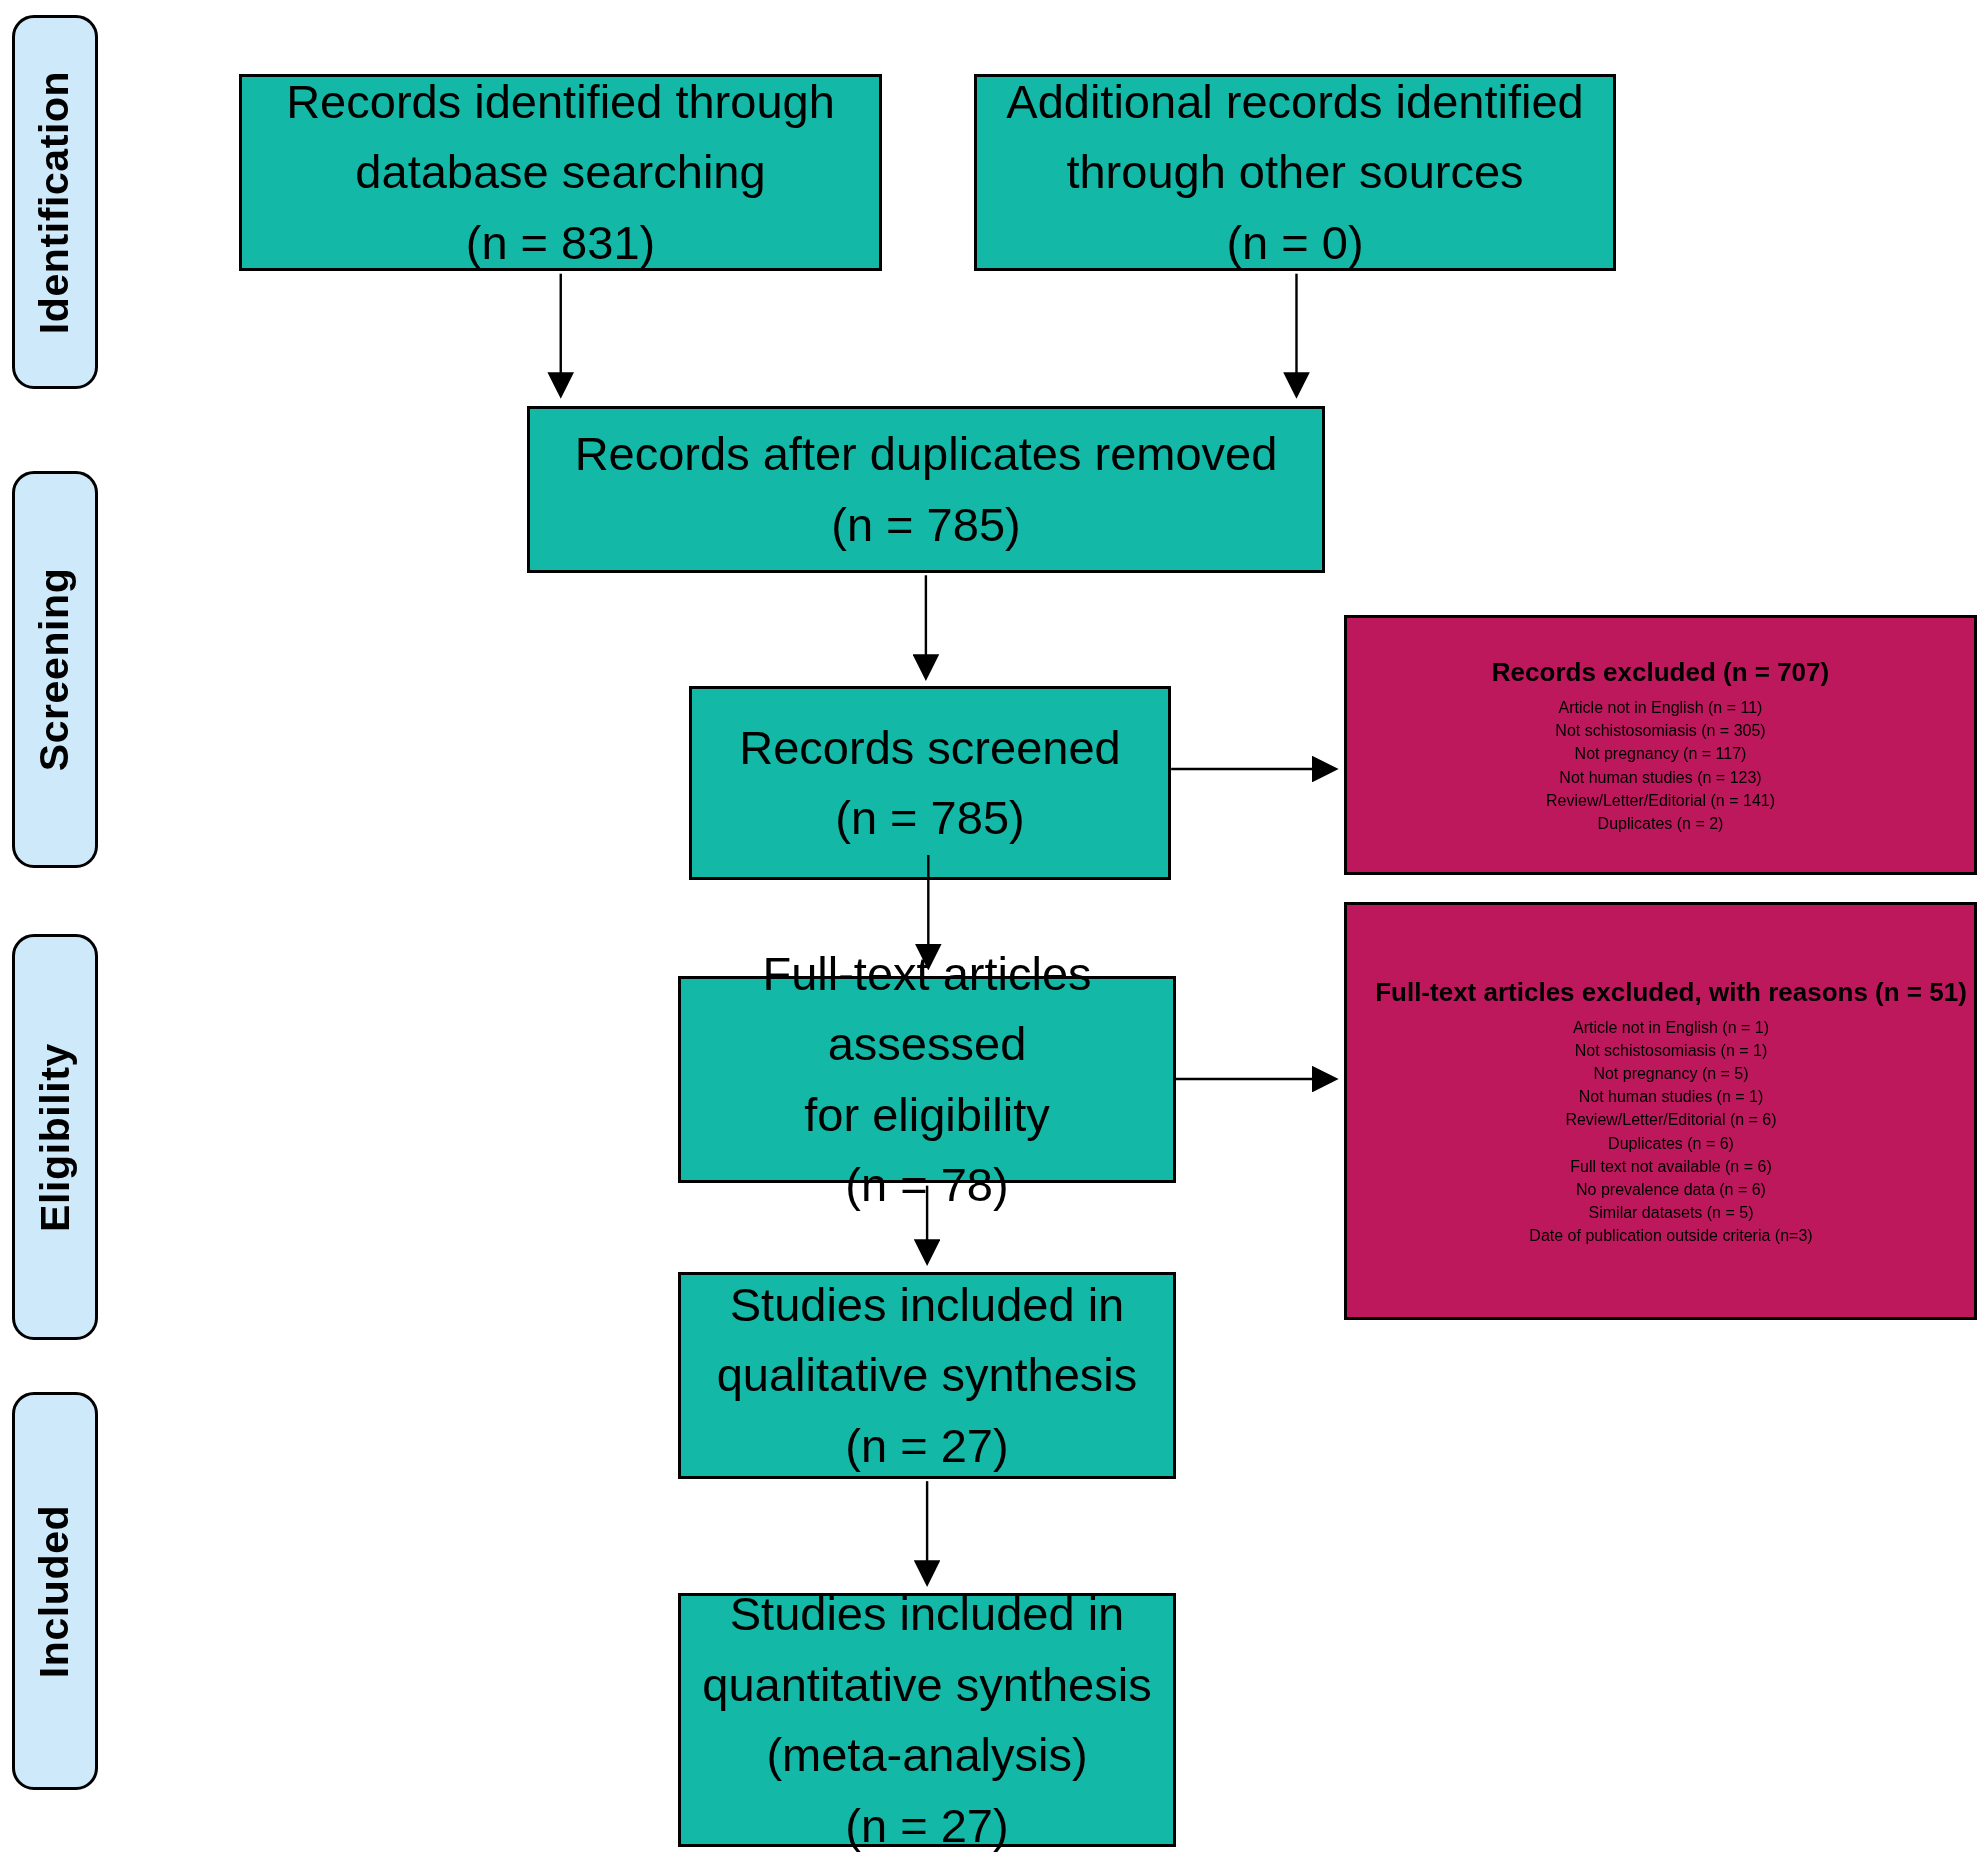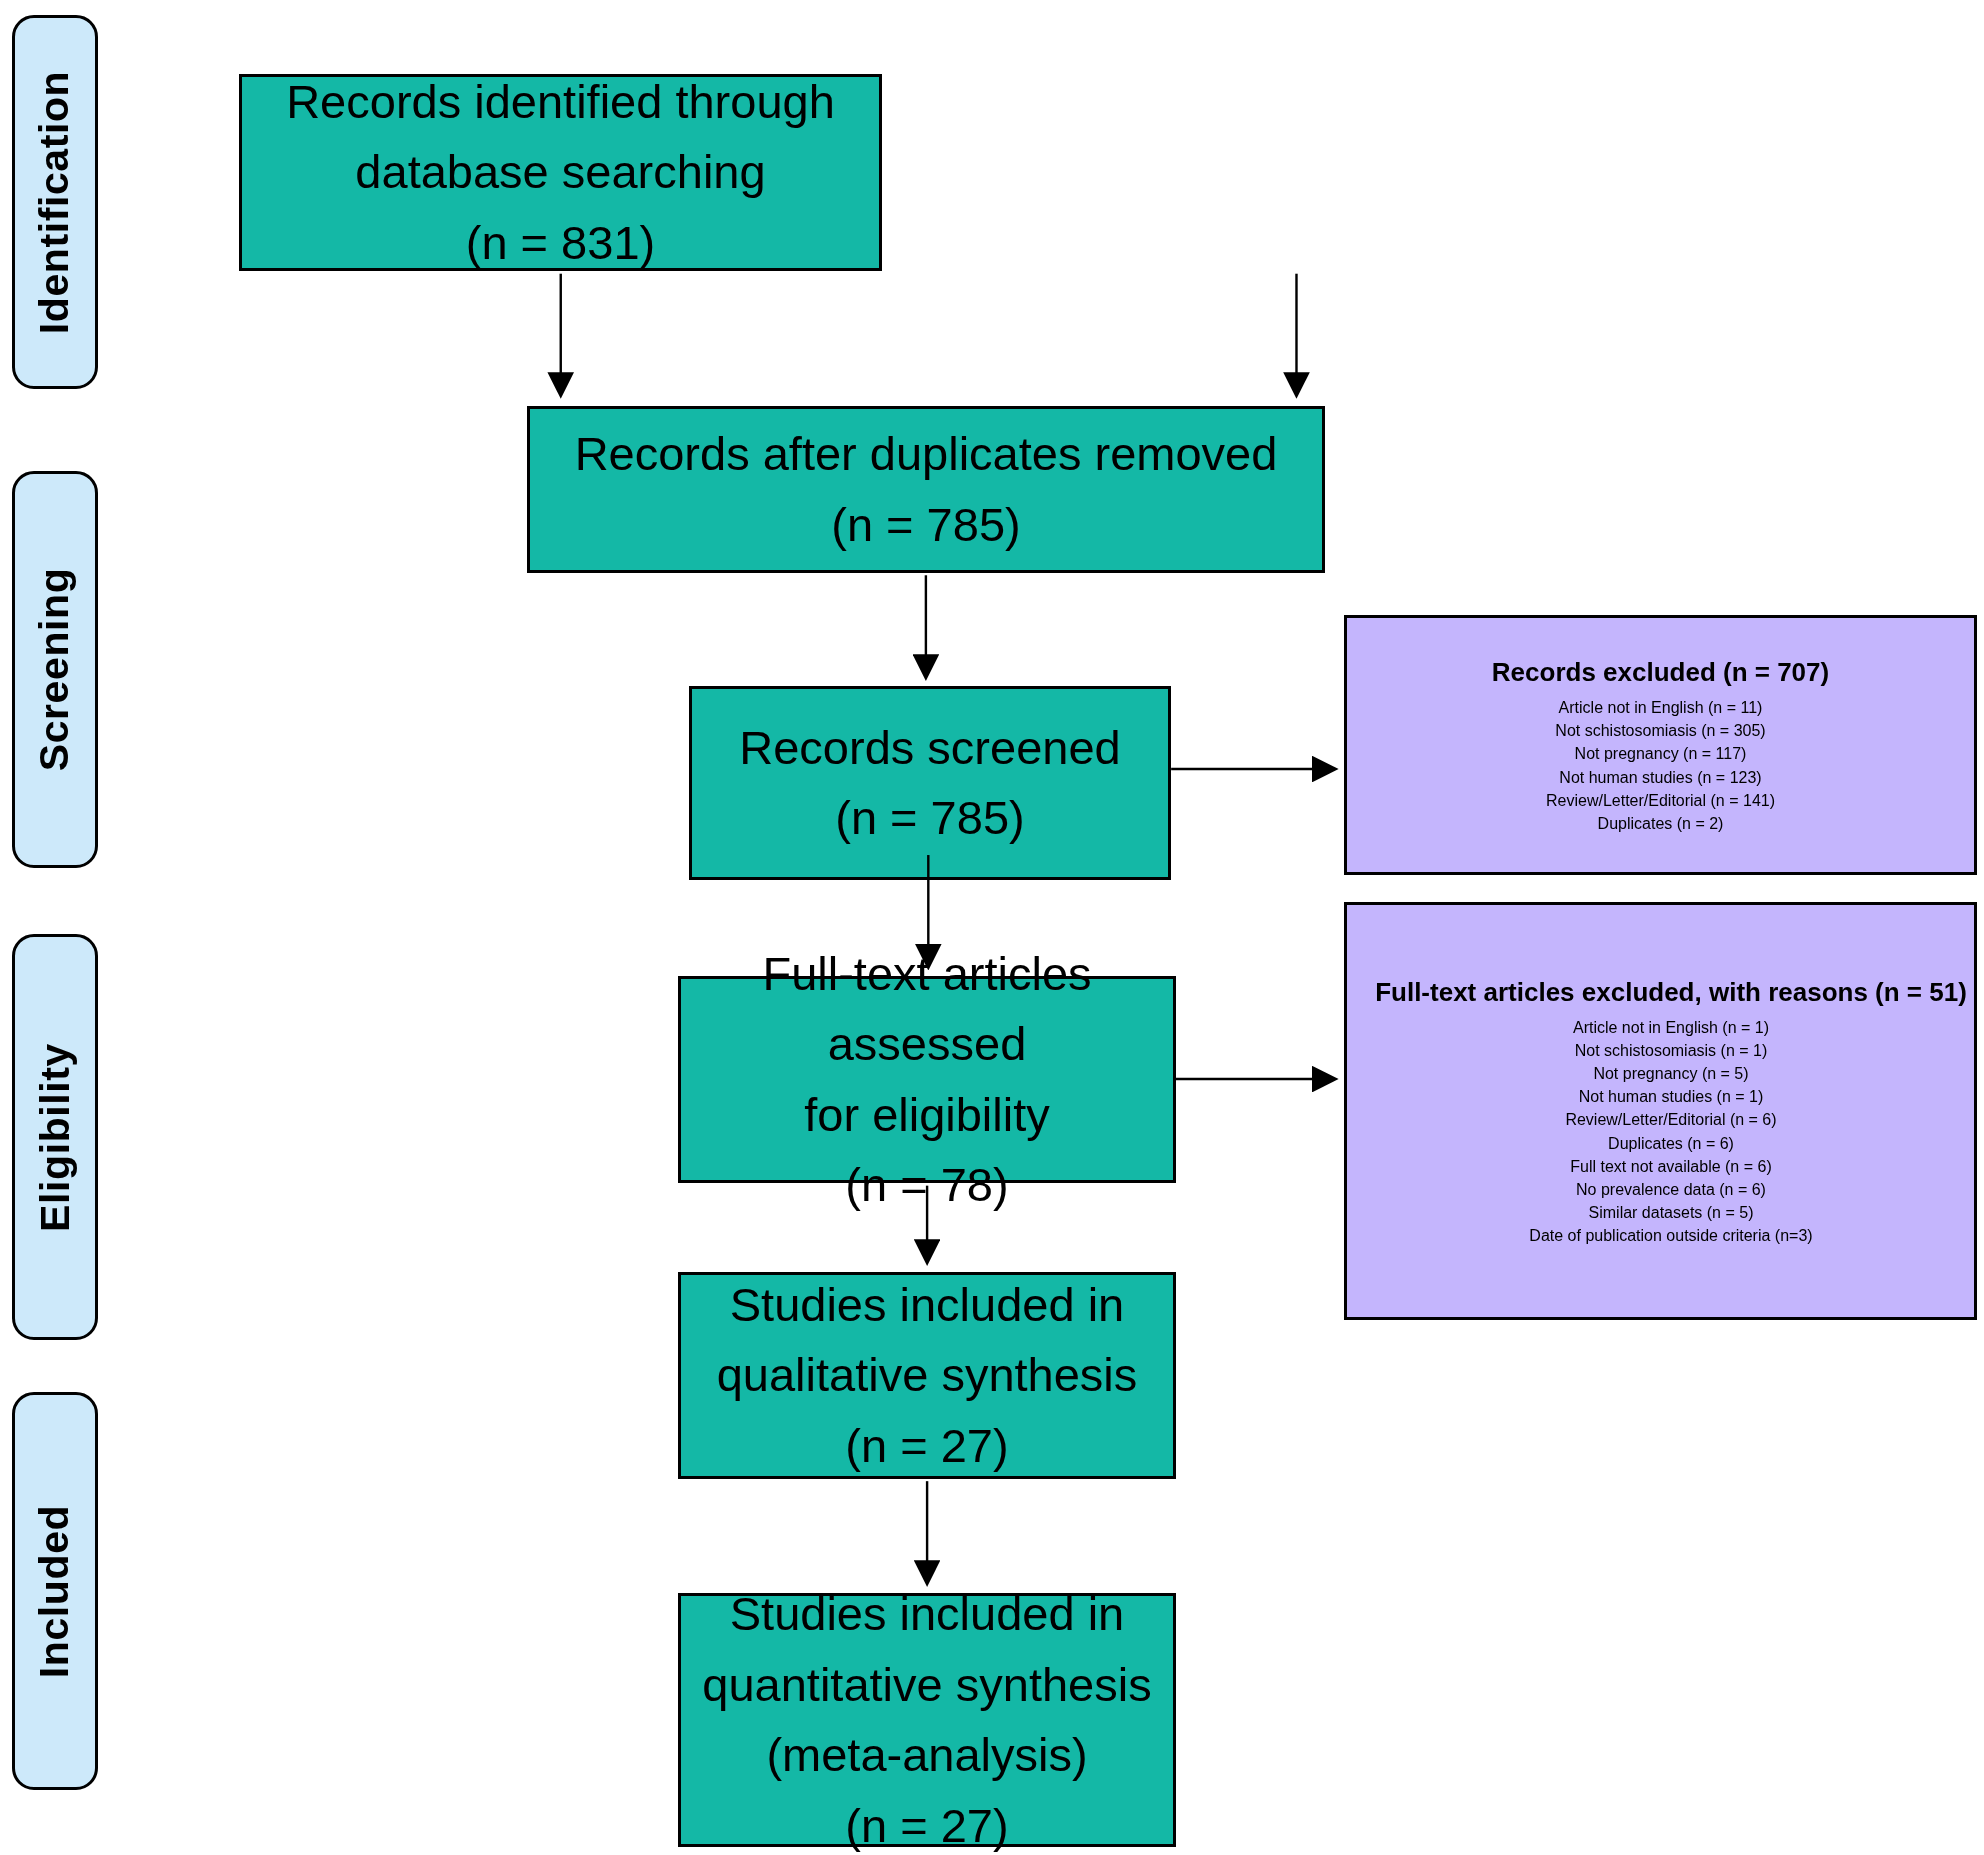--- a/index.html
+++ b/index.html
@@ -47,21 +47,21 @@
     align-items: center;
     justify-content: center;
     text-align: center;
     font-size: 47px;
     line-height: 1.5;
     white-space: pre-line;
   }
   
   .side {
     position: absolute;
-    background: #c4b5fd;
+    background: #be185d;
     border: 3.6px solid #000000;
     box-sizing: border-box;
     display: flex;
     flex-direction: column;
     align-items: center;
     justify-content: center;
     text-align: right;
     padding: 8.5px 11px;
   }
   .side .t {
@@ -101,20 +101,23 @@
     <span>Eligibility</span>
   </div>
   <div class="stage" style="top:1392px;height:398px;">
     <span>Included</span>
   </div>
 
   <div class="node" style="left:239px;top:74px;width:643px;height:197px;">Records identified through
 database searching
 (n = 831)</div>
 
+  <div class="node" style="left:974px;top:74px;width:642px;height:197px;">Additional records identified
+through other sources
+(n = 0)</div>
 
   <div class="node" style="left:527px;top:406px;width:798px;height:167px;">Records after duplicates removed
 (n = 785)</div>
 
   <div class="node" style="left:689px;top:686px;width:482px;height:194px;">Records screened
 (n = 785)</div>
 
   <div class="node" style="left:678px;top:976px;width:498px;height:207px;">Full-text articles assessed
 for eligibility
 (n = 78)</div>

